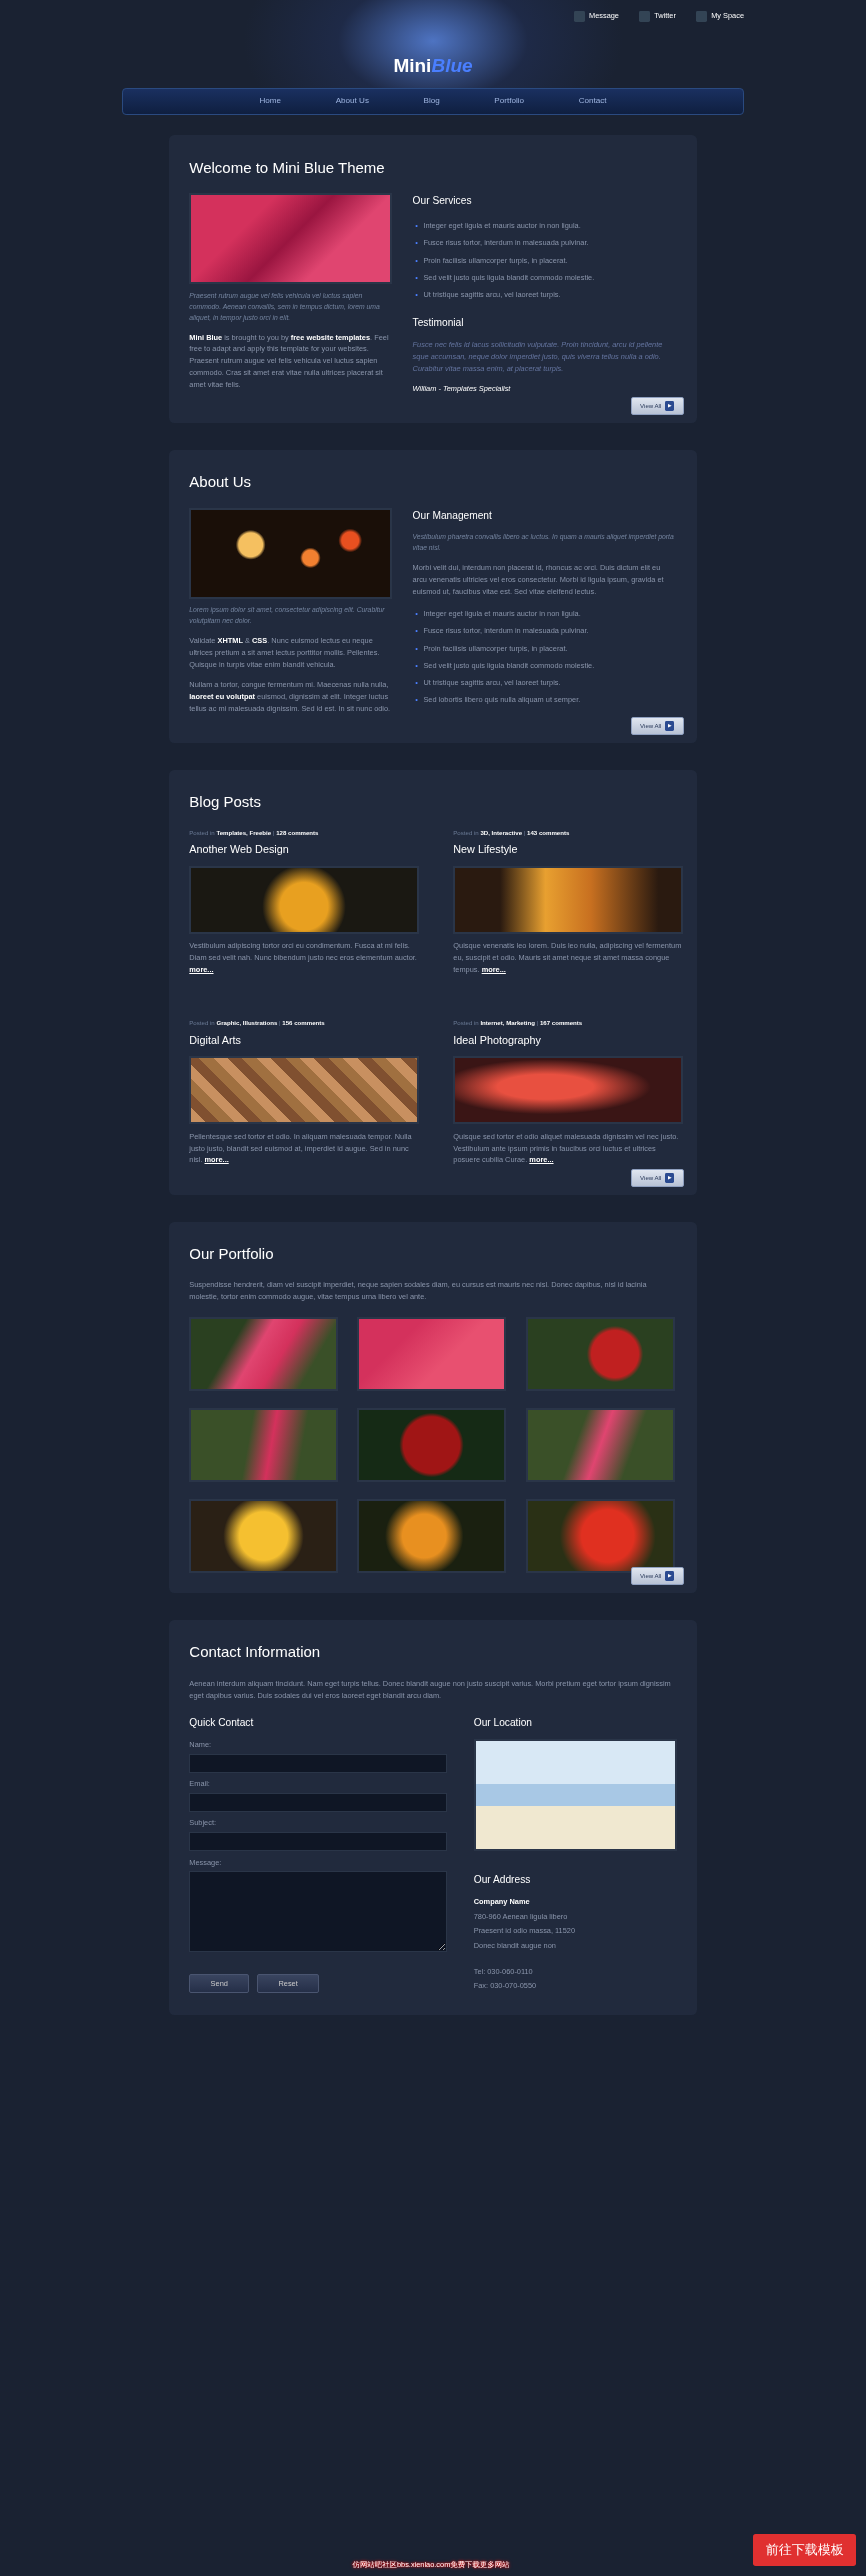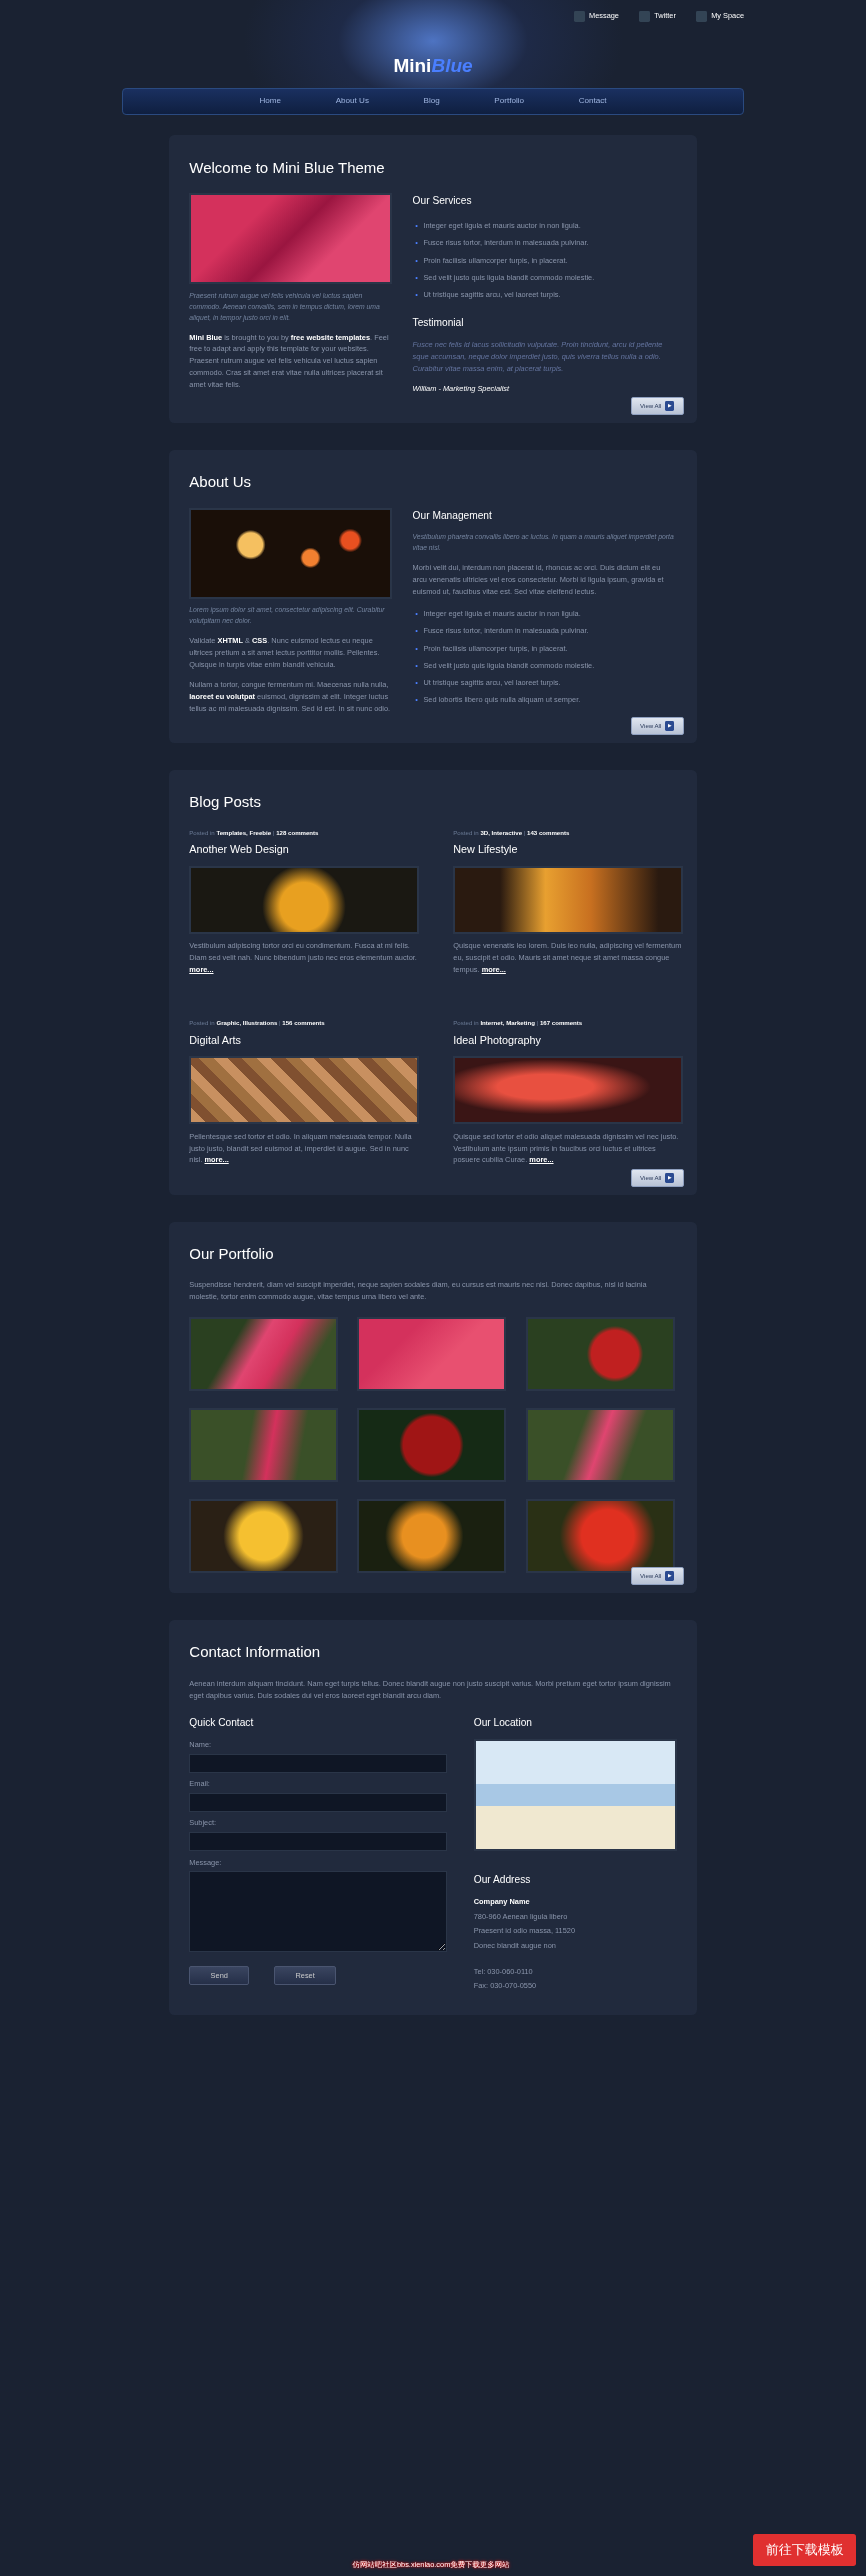--- a/index.html
+++ b/index.html
@@ -39,21 +39,21 @@
 .blog-img { width: 230px; height: 68px; margin-bottom: 6.8px; }
 .more { color: #fff; font-weight: bold; }
 .portfolio-grid { display: grid; grid-template-columns: repeat(3, 1fr); gap: 17px; margin-top: 13.5px; }
 .port-img { width: 149px; height: 74px; }
 .contact-wrap { display: flex; gap: 27px; margin-top: 13.5px; }
 .form-col { flex: 1; }
 .loc-col { flex: 0 0 203px; }
 .form-label { display: block; margin: 5.4px 0 2.7px; color: #8a95ab; font-size: 7.4px; }
 .form-input { width: 100%; background: #0f1625; border: 0.7px solid #2a3548; color: #ccc; padding: 4.1px; font-size: 7.4px; }
 textarea.form-input { height: 81px; }
-.btn-row { display: flex; gap: 25px; margin-top: 10px; }
+.btn-row { display: flex; gap: 8px; margin-top: 18px; }
 .btn { background: linear-gradient(#3a4560, #252f48); color: #ccc; border: 0.7px solid #4a5570; padding: 4.1px 20.3px; font-size: 7.4px; border-radius: 2px; cursor: pointer; }
 .map { width: 203px; height: 112px; background: linear-gradient(#d8e8f5 40%, #a8c8e5 40%, #a8c8e5 60%, #f0e8d0 60%); border: 2.7px solid #2a3548; position: relative; }
 .addr-block { margin-top: 20.3px; }
 .addr-block p { margin-bottom: 2.7px; font-size: 7.4px; }
 .watermark { position: fixed; bottom: 0; left: 0; right: 4px; text-align: center; font-size: 7.4px; color: #fff; text-shadow: 0 0 2px #f00, 0 0 3.4px #f00; padding: 5.4px; pointer-events: none; }
 .red-btn { position: fixed; bottom: 10.2px; right: 10.2px; background: #e03030; color: #fff; padding: 5.4px 12.2px; font-size: 13px; border-radius: 2.7px; text-decoration: none; }
 .bold-white { color: #fff; font-weight: bold; }
 .img-flower1 { background: linear-gradient(120deg, #2a4020 30%, #e04570 45%, #d4315c 60%, #3a5028 80%); }
 .img-flower2 { background: linear-gradient(135deg, #d4315c 30%, #e85070 60%); }
 .img-bell { background: radial-gradient(circle at 60% 50%, #c02020 25%, #2a4020 30%); }
@@ -109,21 +109,21 @@
       <h3>Our Services</h3>
       <ul class="list">
         <li>Integer eget ligula et mauris auctor in non ligula.</li>
         <li>Fusce risus tortor, interdum in malesuada pulvinar.</li>
         <li>Proin facilisis ullamcorper turpis, in placerat.</li>
         <li>Sed velit justo quis ligula blandit commodo molestie.</li>
         <li>Ut tristique sagittis arcu, vel laoreet turpis.</li>
       </ul>
       <h3 style="margin-top:11px">Testimonial</h3>
       <p class="testimonial">Fusce nec felis id lacus sollicitudin vulputate. Proin tincidunt, arcu id pellente sque accumsan, neque dolor imperdiet justo, quis viverra tellus nulla a odio. Curabitur vitae massa enim, at placerat turpis.</p>
-      <p class="cite">William - Marketing Specialist</p>
+      <p class="cite">William - Templates Specialist</p>
     </div>
   </div>
   <a href="#" class="view-all">View All</a>
 </div>
 
 <div class="section">
   <h2>About Us</h2>
   <div class="two-col">
     <div class="col-left">
       <div class="img-box img-about"></div>

